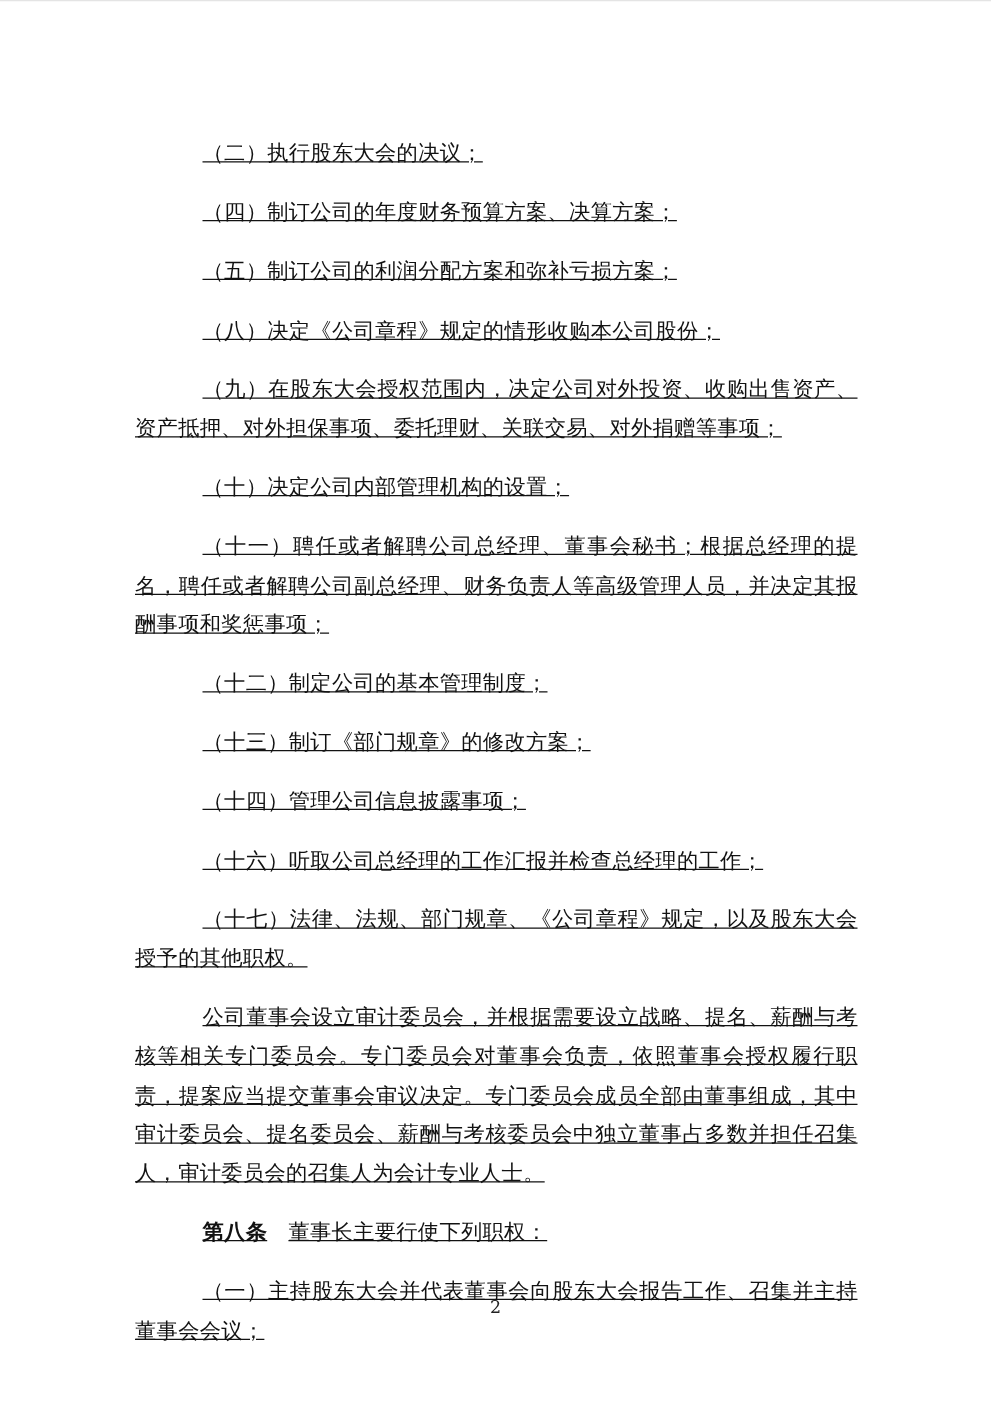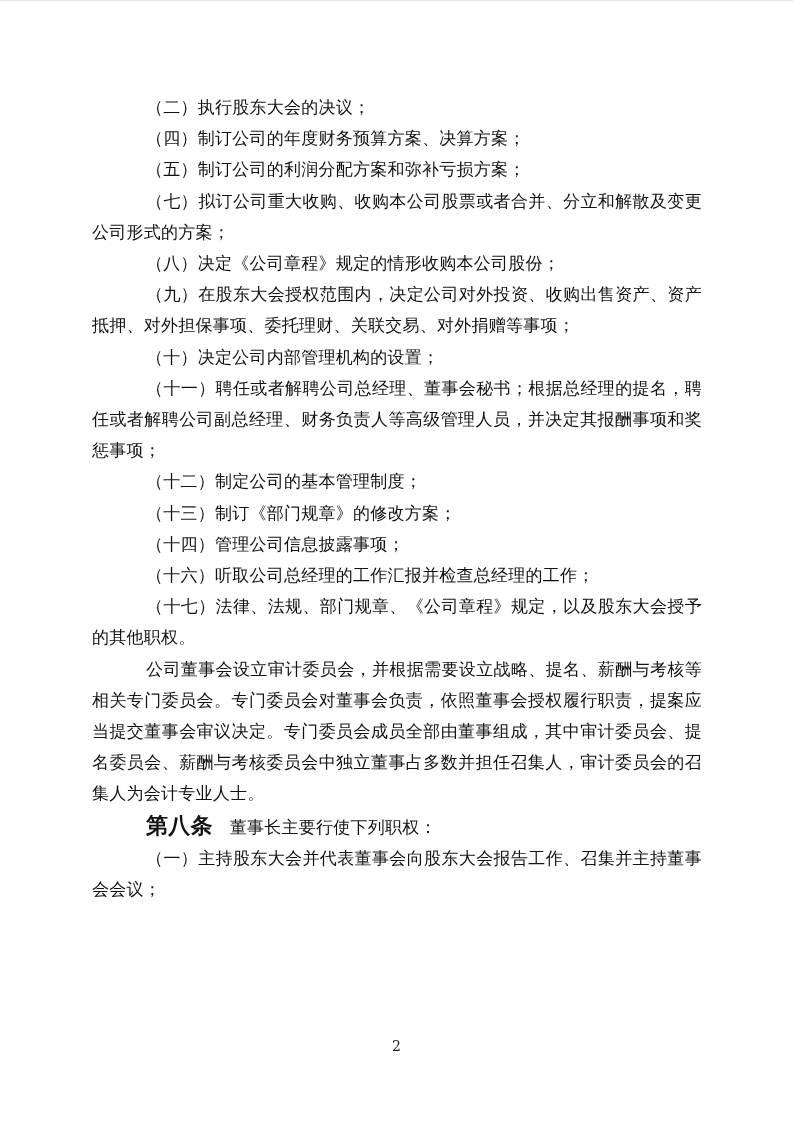--- a/index.html
+++ b/index.html
@@ -24,32 +24,33 @@
     height: 1px;
     background: #e4e4e4;
   }
   .doc-body {
     position: absolute;
     top: 92px;
     left: 92px;
     width: 610px;
   }
   .para {
-    margin: 0;
+    margin: 16px;
     font-size: 17px;
     letter-spacing: 0.25px;
     line-height: 31.2px;
     text-align: justify;
     text-indent: 54px;
     word-break: break-all;
+    text-decoration: underline;
   }
   .clause-label {
     font-weight: bold;
     font-family: "DejaVu Sans", "Liberation Sans", sans-serif;
-    font-size: 22px;
+    font-size: 17px;
   }
   .clause-gap {
     display: inline-block;
     width: 17px;
   }
   .footer {
     position: absolute;
     top: 1037px;
     left: 0;
     width: 100%;
@@ -61,21 +62,20 @@
 </style>
 </head>
 <body>
 
 <div class="page">
   <div class="page-top-edge"></div>
   <div class="doc-body" id="doc-body">
       <p class="para">（二）执行股东大会的决议；</p>
       <p class="para">（四）制订公司的年度财务预算方案、决算方案；</p>
       <p class="para">（五）制订公司的利润分配方案和弥补亏损方案；</p>
-      <p class="para">（七）拟订公司重大收购、收购本公司股票或者合并、分立和解散及变更公司形式的方案；</p>
       <p class="para">（八）决定《公司章程》规定的情形收购本公司股份；</p>
       <p class="para">（九）在股东大会授权范围内，决定公司对外投资、收购出售资产、资产抵押、对外担保事项、委托理财、关联交易、对外捐赠等事项；</p>
       <p class="para">（十）决定公司内部管理机构的设置；</p>
       <p class="para">（十一）聘任或者解聘公司总经理、董事会秘书；根据总经理的提名，聘任或者解聘公司副总经理、财务负责人等高级管理人员，并决定其报酬事项和奖惩事项；</p>
       <p class="para">（十二）制定公司的基本管理制度；</p>
       <p class="para">（十三）制订《部门规章》的修改方案；</p>
       <p class="para">（十四）管理公司信息披露事项；</p>
       <p class="para">（十六）听取公司总经理的工作汇报并检查总经理的工作；</p>
       <p class="para">（十七）法律、法规、部门规章、《公司章程》规定，以及股东大会授予的其他职权。</p>
       <p class="para">公司董事会设立审计委员会，并根据需要设立战略、提名、薪酬与考核等相关专门委员会。专门委员会对董事会负责，依照董事会授权履行职责，提案应当提交董事会审议决定。专门委员会成员全部由董事组成，其中审计委员会、提名委员会、薪酬与考核委员会中独立董事占多数并担任召集人，审计委员会的召集人为会计专业人士。</p>

